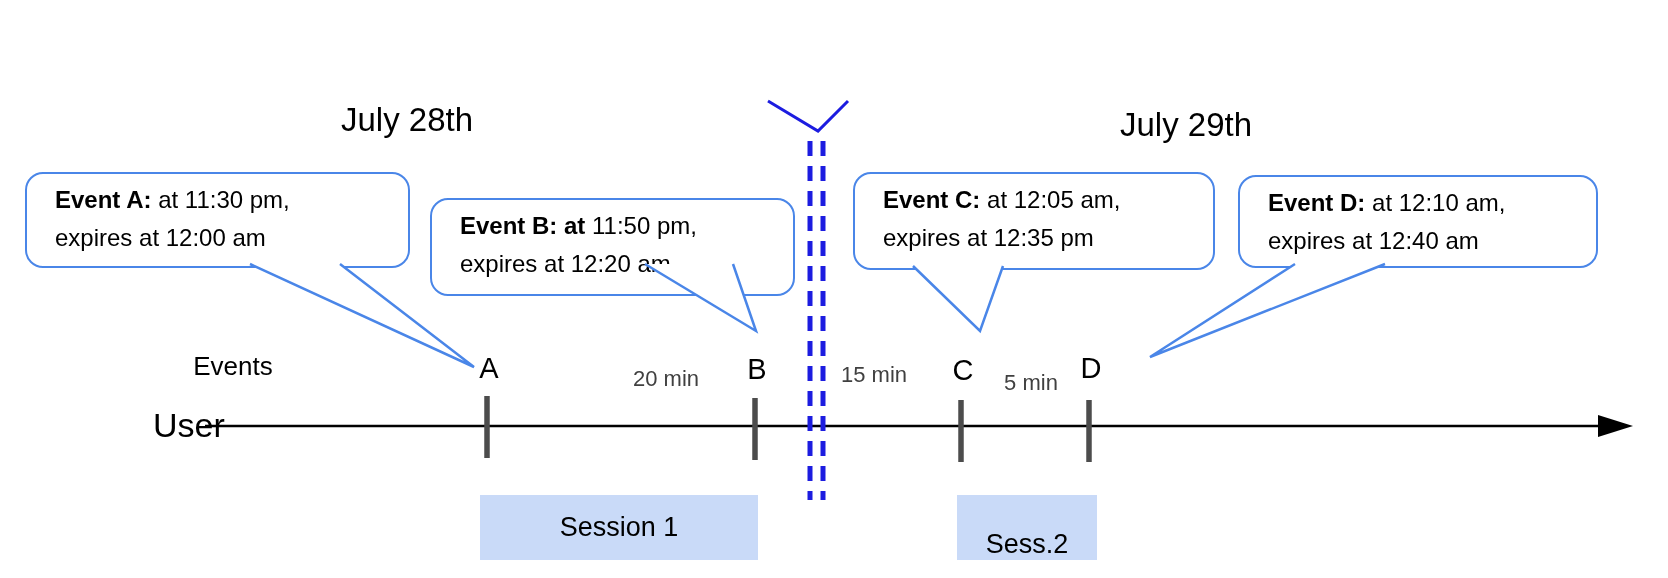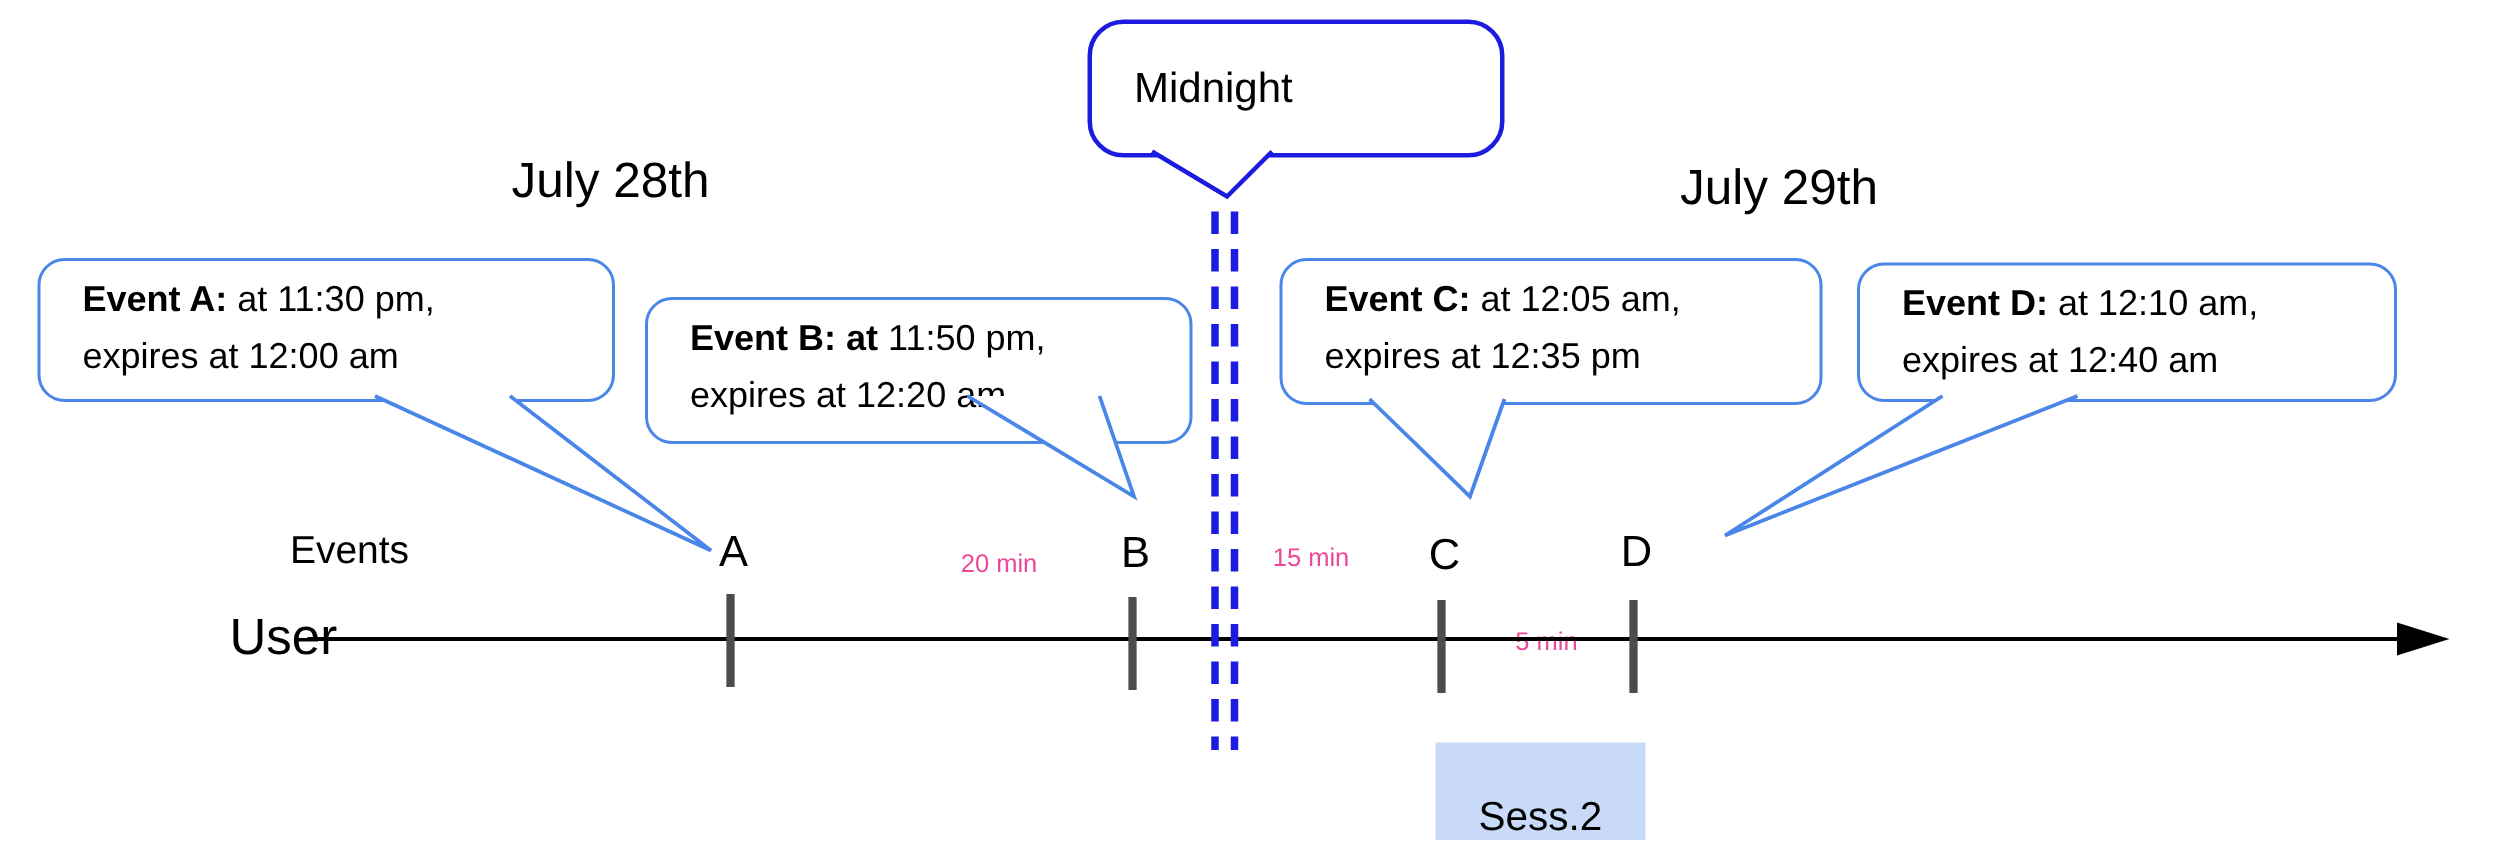--- a/index.html
+++ b/index.html
@@ -18,39 +18,36 @@
   
   .midnight-box{
     position:absolute;left:725px;top:13px;width:278px;height:92px;box-sizing:border-box;
     border:3px solid #1c1ce0;border-radius:24px;background:#fff;
     font-size:28px;display:flex;align-items:center;padding-left:28px;
   }
   .date-label{font-size:33px;}
   .events-label{font-size:26px;}
   .user-label{font-size:34px;margin-left:45px;}
   .tick-letter{font-size:29px;}
-  .gap-label{font-size:17px;color:#ec4899;}
+  .gap-label{font-size:22px;color:#404040;}
   .session{
     position:absolute;background:#c9daf8;display:flex;align-items:center;justify-content:center;
     font-size:27px;height:65px;top:495px;
   }
   svg.overlay{position:absolute;left:0;top:0;z-index:2;pointer-events:none;}
   .txt{z-index:1;}
 </style>
 </head>
 <body>
 
 <div id="canvas">
 
   <div class="abs ctr txt date-label" style="left:407px;top:101px;">July 28th</div>
   <div class="abs ctr txt date-label" style="left:1186px;top:106px;">July 29th</div>
 
-  <div class="midnight-box txt">
-    <span>Midnight</span>
-  </div>
 
   <div class="bubble txt" style="left:25px;top:172px;width:385px;height:96px;">
     <b>Event A:</b><span> at 11:30 pm,</span><br>
     <span>expires at 12:00 am</span>
   </div>
 
   <div class="bubble txt" style="left:430px;top:170px;width:365px;height:98px;margin-top:28px;">
     <b>Event B: at</b><span> 11:50 pm,</span><br>
     <span>expires at 12:20 am</span>
   </div>
@@ -68,22 +65,25 @@
   <div class="abs ctr txt events-label" style="left:233px;top:351px;">Events</div>
   <div class="abs txt user-label" style="left:108px;top:406px;">User</div>
 
   <div class="abs ctr txt tick-letter" style="left:489px;top:352px;">A</div>
   <div class="abs ctr txt tick-letter" style="left:757px;top:353px;">B</div>
   <div class="abs ctr txt tick-letter" style="left:963px;top:354px;">C</div>
   <div class="abs ctr txt tick-letter" style="left:1091px;top:352px;">D</div>
 
   <div class="abs ctr txt gap-label" style="left:666px;top:366px;">20 min</div>
   <div class="abs ctr txt gap-label" style="left:874px;top:362px;">15 min</div>
-  <div class="abs ctr txt gap-label" style="left:1031px;top:370px;margin-top:48px;">5 min</div>
+  <div class="abs ctr txt gap-label" style="left:1031px;top:370px;">5 min</div>
 
+  <div class="session txt" style="left:480px;width:278px;">
+    <span>Session 1</span>
+  </div>
   <div class="session txt" style="left:957px;width:140px;align-items:flex-end;">
     <span>Sess.2</span>
   </div>
 
   <svg class="overlay" width="1668" height="578" viewBox="0 0 1668 578">
 
     <line x1="205" y1="426" x2="1620" y2="426" stroke="#000" stroke-width="2.6"></line>
     <polygon points="1598,415 1633,426 1598,437" fill="#000"></polygon>
 
     <line x1="487" y1="396" x2="487" y2="458" stroke="#4c4c4c" stroke-width="5.5"></line>

